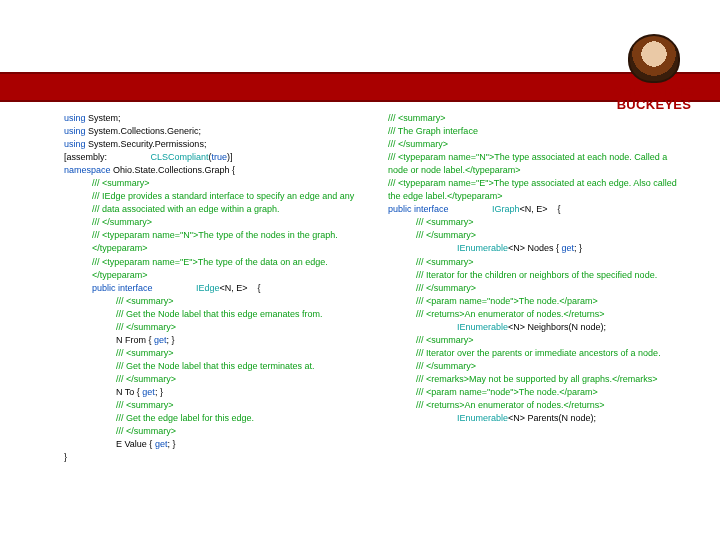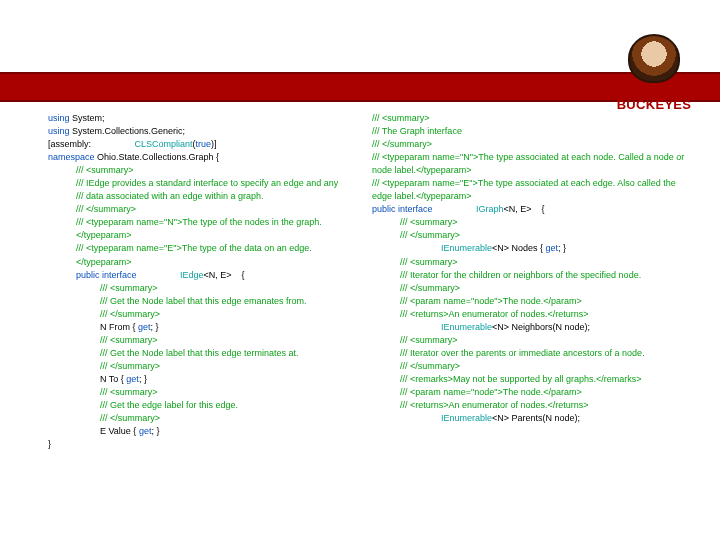--- a/index.html
+++ b/index.html
@@ -76,20 +76,21 @@
     bottom: 12px;
     display: flex;
     gap: 0;
   }
   .col {
     flex: 1;
     font-size: 9px;
     line-height: 1.45;
     font-family: Arial, sans-serif;
     color: #000;
+    margin-left: 16px;
   }
   .col-left { padding-right: 4px; }
   .col-right { padding-left: 4px; }
   .ln { white-space: pre-wrap; display: block; }
   .indent1 { padding-left: 28px; }
   .indent2 { padding-left: 52px; }
   .closebrace { padding-left: 0; }
   .kw  { color: #0a4fbb; }   
   .typ { color: #0fa0a0; padding-left: 41px; }   
   .cm  { color: #0fa01a; }   
@@ -107,20 +108,21 @@
     <div class="logo-text">
       <span>OHIO STATE</span><br>
       <span>BUCKEYES</span>
     </div>
   </div>
 
   <div class="content">
     <div class="col col-left" id="colA">
         <span class="ln "><span class="kw">using</span> System;</span>
         <span class="ln "><span class="kw">using</span> System.Collections.Generic;</span>
+        <span class="ln "><span class="kw">using</span> System.Security.Permissions;</span>
         <span class="ln ">[assembly: <span class="typ">CLSCompliant</span>(<span class="kw">true</span>)]</span>
         <span class="ln "><span class="kw">namespace</span> Ohio.State.Collections.Graph {</span>
         <span class="ln indent1"><span class="cm">/// &lt;summary&gt;</span></span>
         <span class="ln indent1"><span class="cm">/// IEdge provides a standard interface to specify an edge and any</span></span>
         <span class="ln indent1"><span class="cm">/// data associated with an edge within a graph.</span></span>
         <span class="ln indent1"><span class="cm">/// &lt;/summary&gt;</span></span>
         <span class="ln indent1"><span class="cm">/// &lt;typeparam name="N"&gt;The type of the nodes in the graph.&lt;/typeparam&gt;</span></span>
         <span class="ln indent1"><span class="cm">/// &lt;typeparam name="E"&gt;The type of the data on an edge.&lt;/typeparam&gt;</span></span>
         <span class="ln indent1"><span class="kw">public interface</span> <span class="typ">IEdge</span>&lt;N, E&gt;&nbsp;&nbsp;&nbsp;&nbsp;{</span>
         <span class="ln indent2"><span class="cm">/// &lt;summary&gt;</span></span>

